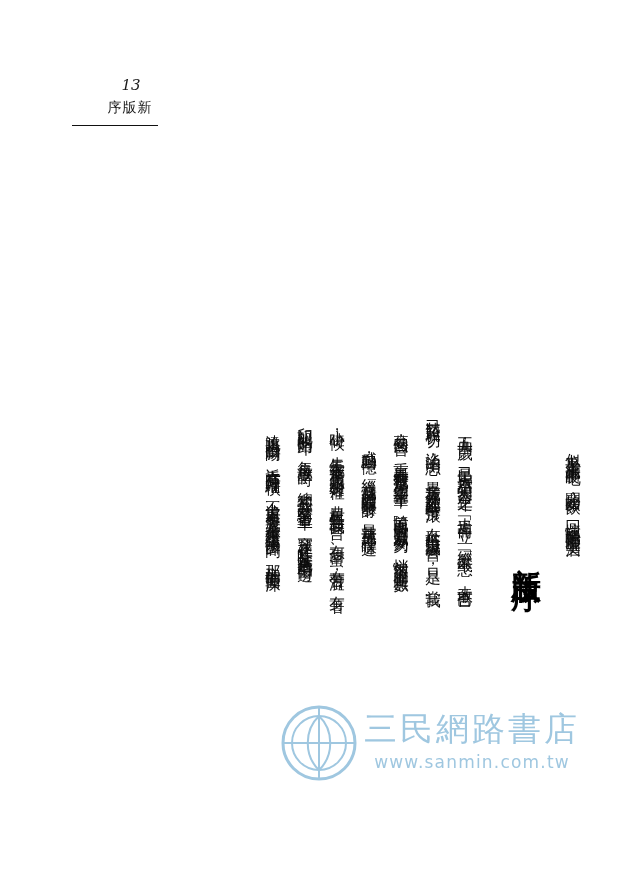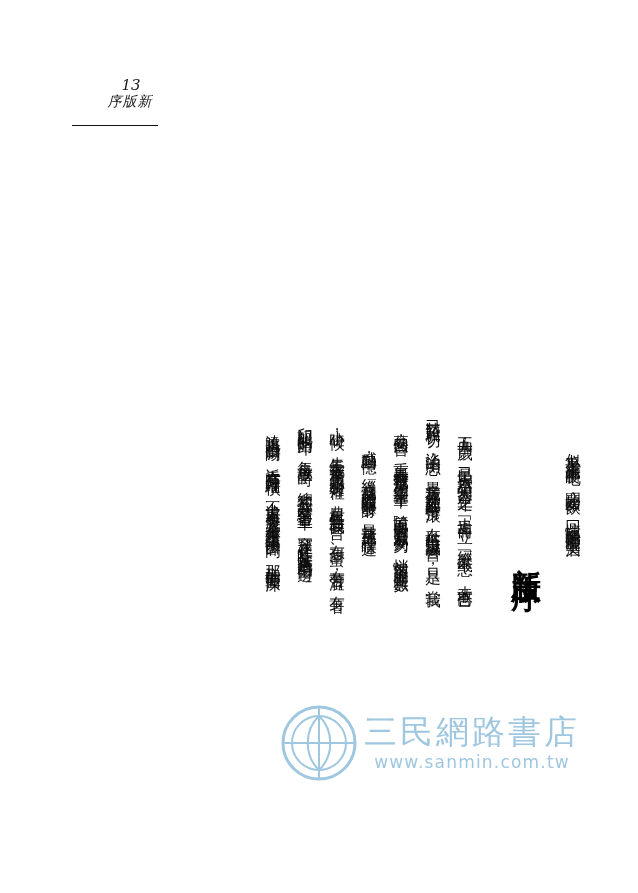--- a/index.html
+++ b/index.html
@@ -27,26 +27,25 @@
   }
   .page-number {
     font-family: "DejaVu Serif", "Liberation Serif", serif;
     font-style: italic;
     font-size: 15px;
     color: #1a1a1a;
     line-height: 1;
     margin-left: 2px;
   }
   .running-head {
-    margin-top: 0;
+    margin-top: 6px;
     font-size: 14px;
     color: #1a1a1a;
     letter-spacing: 1px;
     font-family: "DejaVu Sans", "Liberation Sans", sans-serif;
-    font-style: italic;
   }
   .rule {
     position: absolute;
     left: 72px;
     top: 125px;
     width: 86px;
     height: 1px;
     background: #111;
   }
 
@@ -110,21 +109,21 @@
     height: 78px;
     flex: 0 0 78px;
   }
   .wm-text {
     margin-left: 6px;
   }
   .wm-title {
     font-size: 33px;
     color: #9fc7e0;
     letter-spacing: 3px;
-    font-family: Liberation Sans, sans-serif;
+    font-family: Liberation Mono, monospace;
     line-height: 1.1;
   }
   .wm-url {
     font-size: 17px;
     color: #9fc7e0;
     letter-spacing: 1.2px;
     font-family: "DejaVu Sans", "Liberation Sans", sans-serif;
     margin-top: 2px;
   }
 </style>

